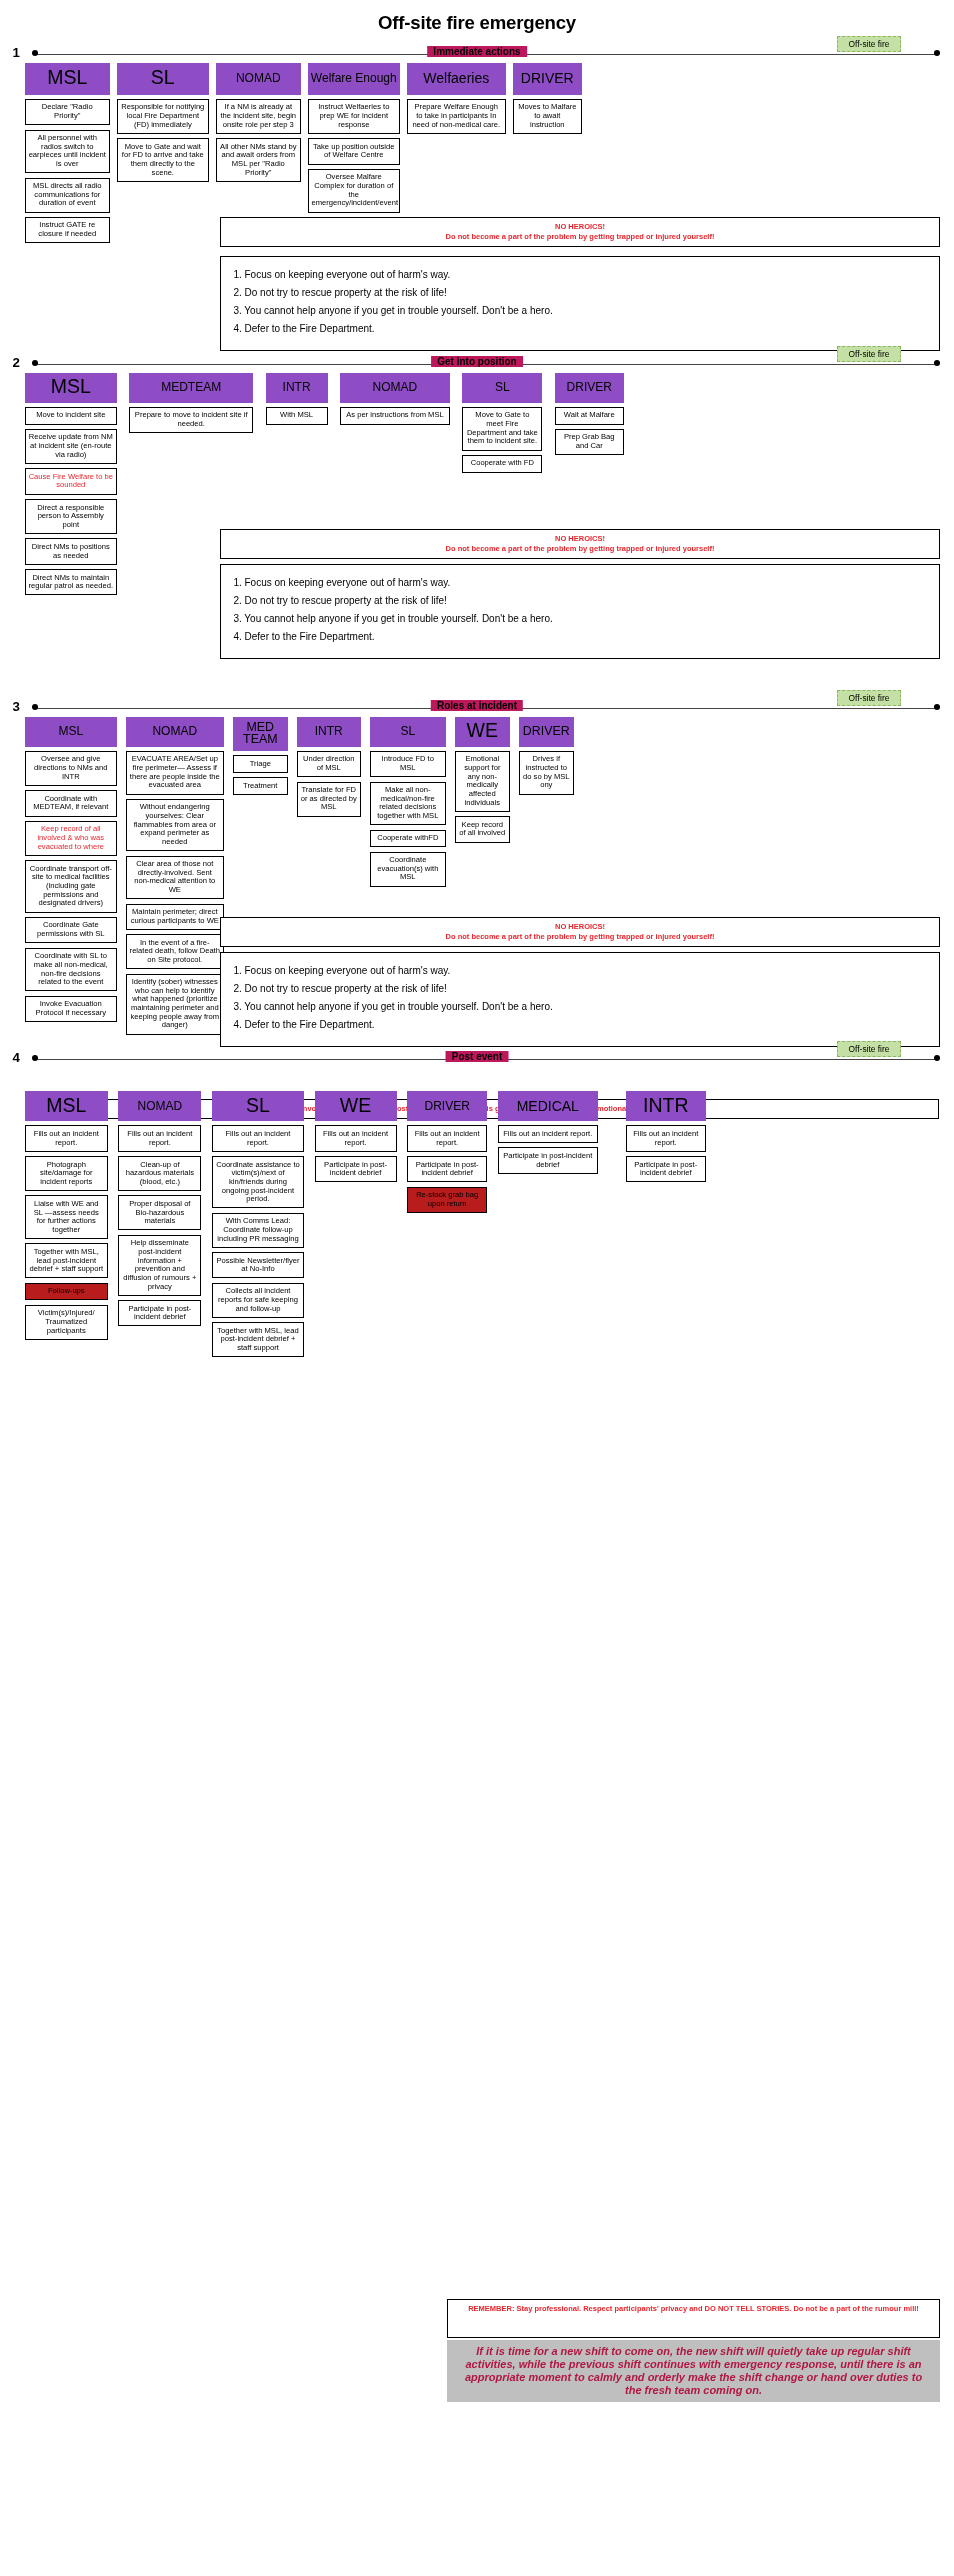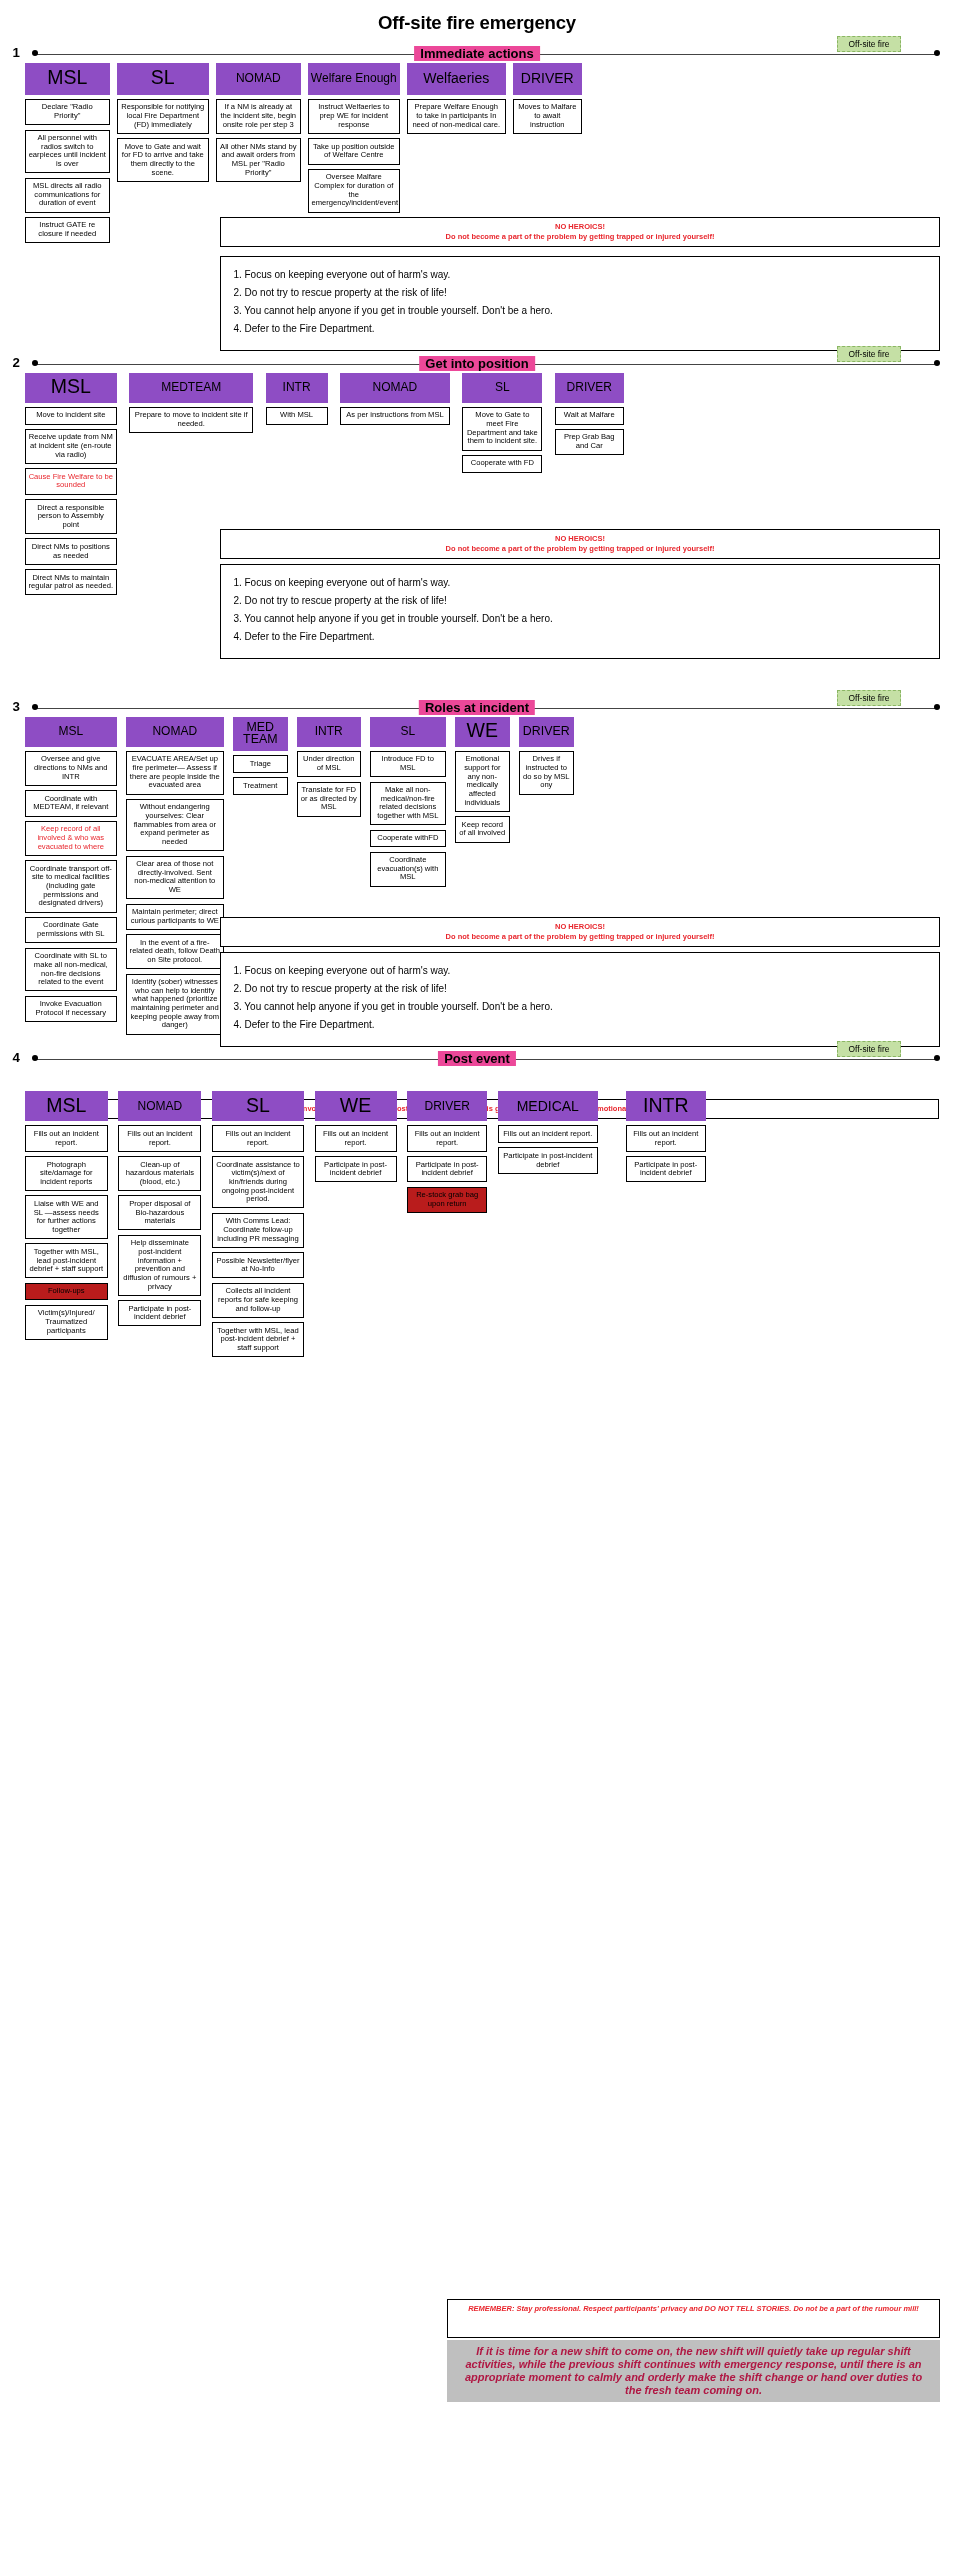--- a/index.html
+++ b/index.html
@@ -35,22 +35,22 @@
     height:0.9px; background:#444;
   }
   .tl-dot{
     position:absolute; top:7px; width:6.2px; height:6.2px;
     border-radius:50%; background:#000;
   }
   .tl-dot.left{ left:32px; }
   .tl-dot.right{ right:14px; }
   .tl-label{
     position:absolute; left:50%; transform:translateX(-50%);
-    top:2.7px; background:#ec4899; padding:0 6.2px;
-    font-size:13px; font-weight:bold;
+    top:2.7px; background:#be185d; padding:0 6.2px;
+    font-size:10px; font-weight:bold;
   }
   .offsite-tag{
     position:absolute; right:53px; top:19.5px;
     background:#c5e0a5; border:0.9px dashed #8ab663;
     font-size:8.4px; padding:1.8px 10.6px;
     z-index:3;
   }
   
   .cols{ position:relative; display:flex; align-items:flex-start; padding-left:12.4px; }
   .col{ display:flex; flex-direction:column; align-items:stretch; }
@@ -348,17 +348,17 @@
           <div class="role-hdr sm" style="min-height: 30px; display: flex; align-items: center; justify-content: center;">MEDICAL</div>
           <div class="bx">Fills out an incident report.</div>
           <div class="bx">Participate in post-incident debrief</div>
         </div>
         <div class="col" style="width: 80px; margin-right: 10.6px;">
           <div class="role-hdr big" style="min-height: 30px; display: flex; align-items: center; justify-content: center;">INTR</div>
           <div class="bx">Fills out an incident report.</div>
           <div class="bx">Participate in post-incident debrief</div>
         </div>
       </div>
-      <div class="warn" style="left: 447px; width: 493px; top: 1251px; height: 39px; font-style: italic;">REMEMBER: Stay professional. Respect participants' privacy and DO NOT TELL STORIES. Do not be a part of the rumour mill!</div>
+      <div class="warn" style="left: 447px; width: 493px; top: 1251px; height: 39px;">REMEMBER: Stay professional. Respect participants' privacy and DO NOT TELL STORIES. Do not be a part of the rumour mill!</div>
       <div class="grey-note" style="left: 447px; width: 493px; top: 1292px;">If it is time for a new shift to come on, the new shift will quietly take up regular shift activities, while the previous shift continues with emergency response, until there is an appropriate moment to calmly and orderly make the shift change or hand over duties to the fresh team coming on.</div>
     </div>
   </div>
 
 
 </body></html>

